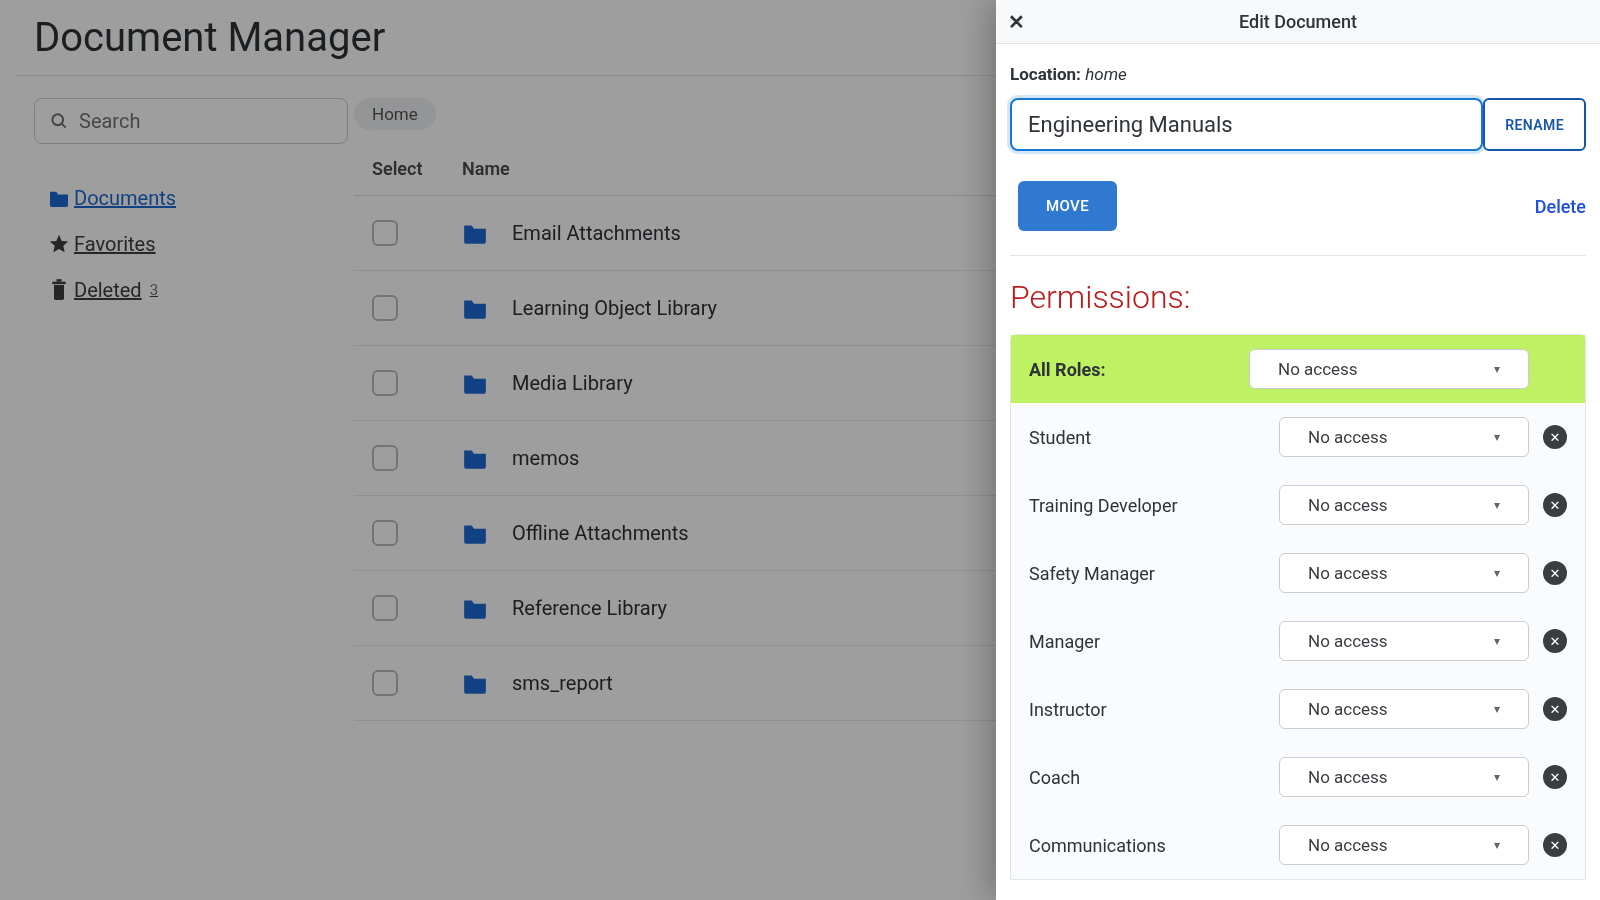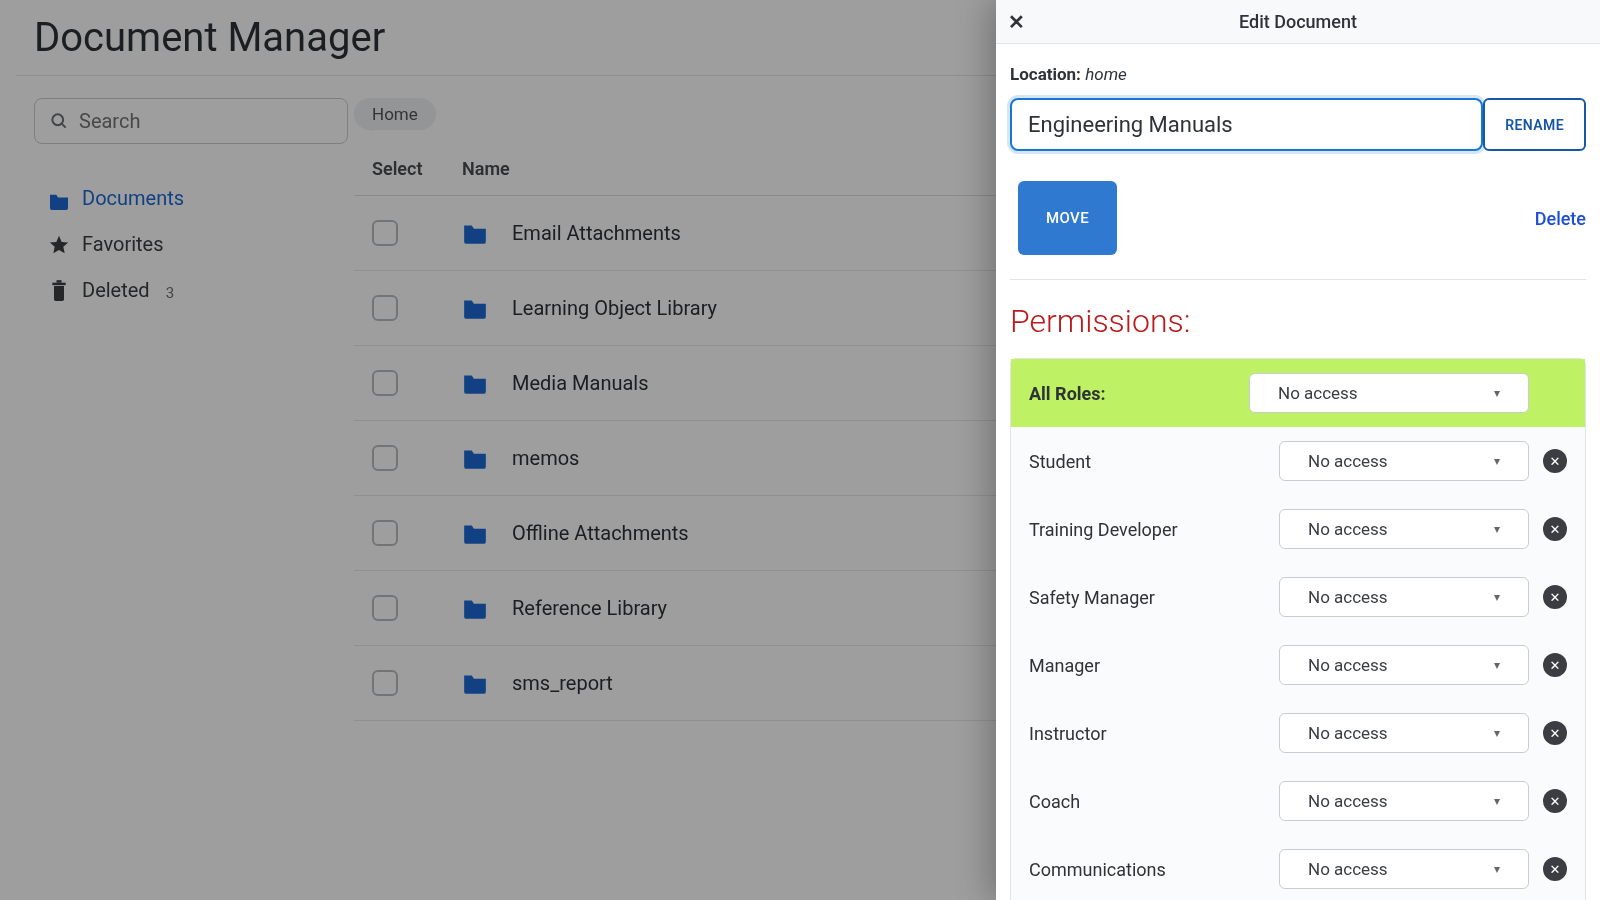--- a/index.html
+++ b/index.html
@@ -10,21 +10,21 @@
   .app-title { font-size:40px; font-weight:400; color:#2e3338; padding:14px 18px 14px 18px; }
   .app-body { display:flex; border-top:1px solid #e2e5e8; height:calc(100% - 68px); }
 
   .sidebar { width:320px; padding:22px 18px; display:flex; flex-direction:column; gap:24px; }
   .search-row { display:flex; align-items:center; gap:14px; }
   .search-box { flex:1; display:flex; align-items:center; gap:10px; border:1px solid #c9ccd0; border-radius:8px; padding:10px 14px; }
   .search-box input { border:none; outline:none; font-size:20px; color:#6b7176; background:transparent; flex:1; }
   .search-clear { color:#9aa0a5; cursor:pointer; }
 
   .nav { display:flex; flex-direction:column; gap:6px; margin-top:10px; }
-  .nav-item { display:flex; align-items:flex-end; gap:12px; padding:8px 14px; font-size:20px; color:#3a3e42; cursor:pointer; }
+  .nav-item { display:flex; align-items:center; gap:4px; padding:8px 14px; font-size:20px; color:#3a3e42; cursor:pointer;text-decoration:underline; }
   .nav-item.active { color:#1d69d4; }
   .nav-item .icon { width:22px; display:flex; justify-content:center; }
   .nav-count { font-size:15px; color:#6b7176; margin-left:4px; }
 
   .main { flex:1; padding:22px 18px; }
   .breadcrumb { display:flex; }
   .breadcrumb-chip { background:#eef0f3; color:#555; border-radius:18px; padding:6px 18px; font-size:17px; }
   .table { margin-top:28px; }
   .thead { display:flex; padding:0 18px 16px 18px; border-bottom:1px solid #dcdfe3; color:#4a4e52; font-size:18px; font-weight:600; }
   .col-select { width:90px; }
@@ -47,21 +47,21 @@
   .panel-body { padding:20px 14px 0 14px; overflow:auto; flex:1; }
   .loc { font-size:17px; margin-bottom:14px; }
   .loc b { font-weight:700; }
   .loc i { font-style:italic; font-weight:400; }
 
   .rename-row { display:flex; gap:0; align-items:stretch; }
   .name-input { flex:1; border:2px solid #1677d4; border-radius:8px; padding:12px 16px; font-size:22px; color:#2e3338; outline:none; box-shadow:0 0 0 3px rgba(22,119,212,0.18); }
   .rename-btn { border:2px solid #1757a6; color:#1757a6; background:#fff; border-radius:6px; padding:0 20px; font-size:14px; font-weight:600; letter-spacing:0.4px; cursor:pointer; }
 
   .action-row { display:flex; align-items:center; justify-content:space-between; margin-top:30px; padding-bottom:24px; border-bottom:1px solid #e2e5e8; padding-left:8px; }
-  .move-btn { background:#2f79d0; color:#fff; border:none; border-radius:6px; padding:28px 28px; font-size:15px; font-weight:500; letter-spacing:0.4px; cursor:pointer; }
+  .move-btn { background:#2f79d0; color:#fff; border:none; border-radius:6px; padding:16px 28px; font-size:15px; font-weight:500; letter-spacing:0.4px; cursor:pointer; }
   .delete-link { color:#1d4ed8; font-size:18px; font-weight:500; cursor:pointer; }
 
   .perm-title { font-size:32px; font-weight:300; color:#b91c1c; margin:22px 0 18px 0; }
   .perm-box { border:1px solid #e2e5e8; border-radius:6px 6px 0 0; background:#fafbfc; }
   .perm-row { display:flex; align-items:center; padding:14px 18px; gap:14px; }
   .perm-row.allroles { background:#bef264; }
   .perm-label { flex:1; font-size:18px; color:#2e3338; }
   .perm-row.allroles .perm-label { font-weight:700; }
   .perm-select { width:250px; display:flex; align-items:center; justify-content:space-between; border:1px solid #c9ccd0; border-radius:6px; background:#fff; padding:9px 28px; font-size:17px; color:#3a3e42; cursor:pointer; }
   .perm-row.allroles .perm-select { width:280px; }
@@ -172,21 +172,21 @@
             <div class="trow">
               <div class="col-select">
                 <div class="checkbox"></div>
               </div>
               <div class="col-name">
                 <span class="folder">
                   <svg width="26" height="22" viewBox="0 0 24 20">
                     <path d="M2 3 h7 l2 3 h11 v12 a2 2 0 0 1 -2 2 H4 a2 2 0 0 1 -2 -2 Z" fill="#1d69d4"></path>
                   </svg>
                 </span>
-                <span class="row-name">Media Manuals</span>
+                <span class="row-name">Media Library</span>
               </div>
               <div class="col-count">572</div>
               <div class="col-status"><span class="locked">Locked</span></div>
             </div>
             <div class="trow">
               <div class="col-select">
                 <div class="checkbox"></div>
               </div>
               <div class="col-name">
                 <span class="folder">

